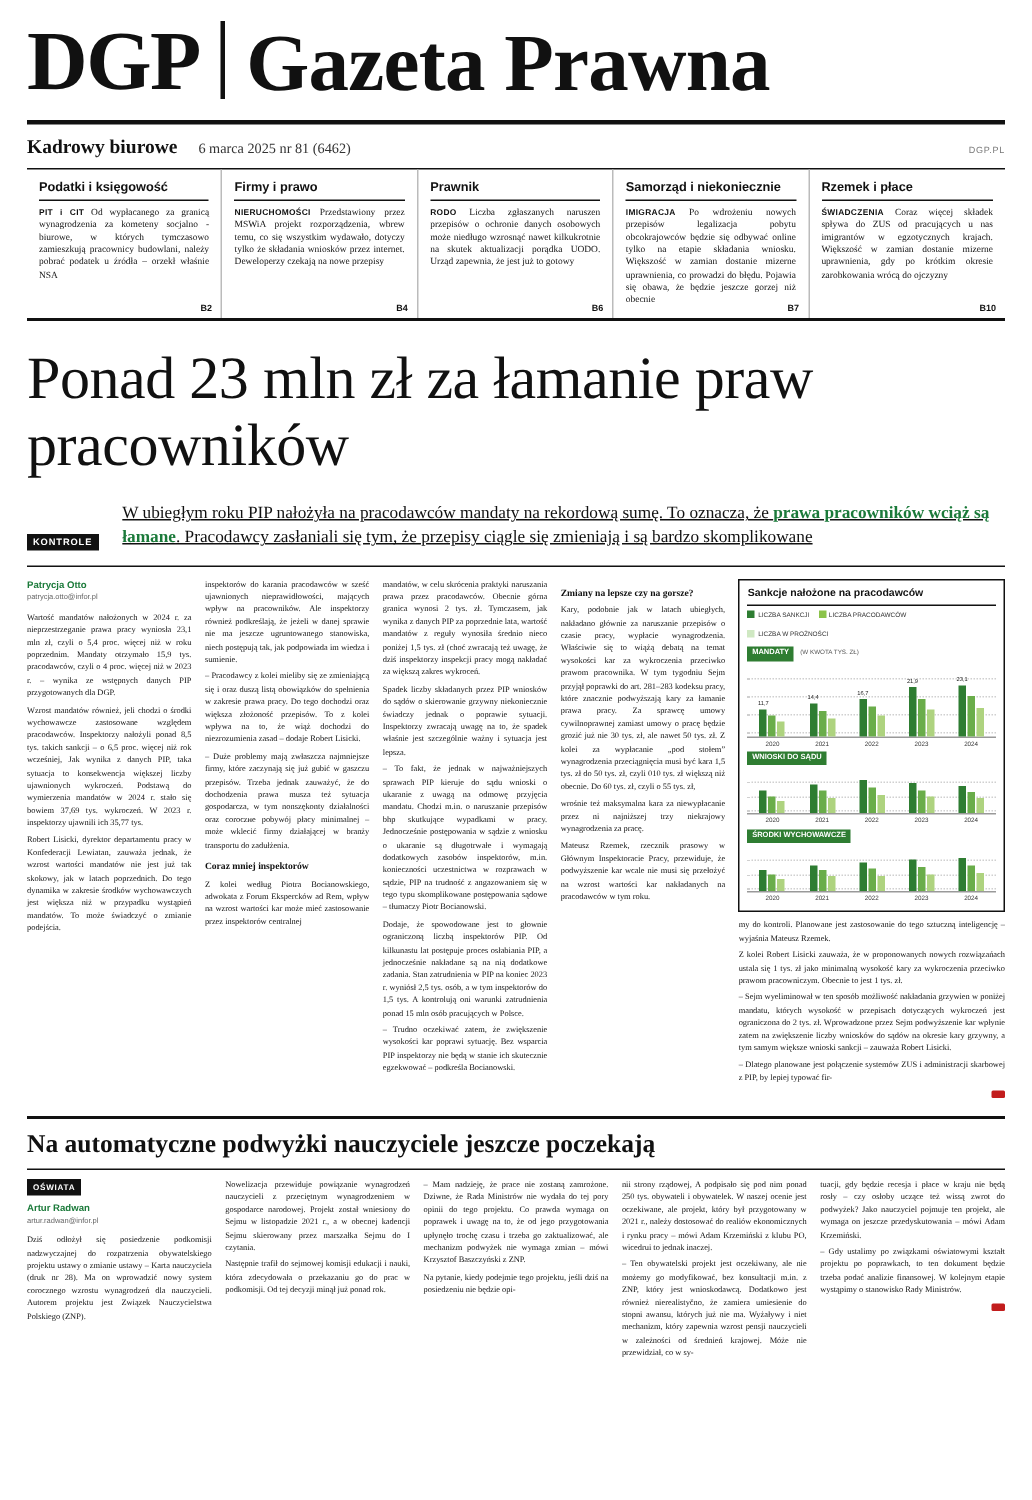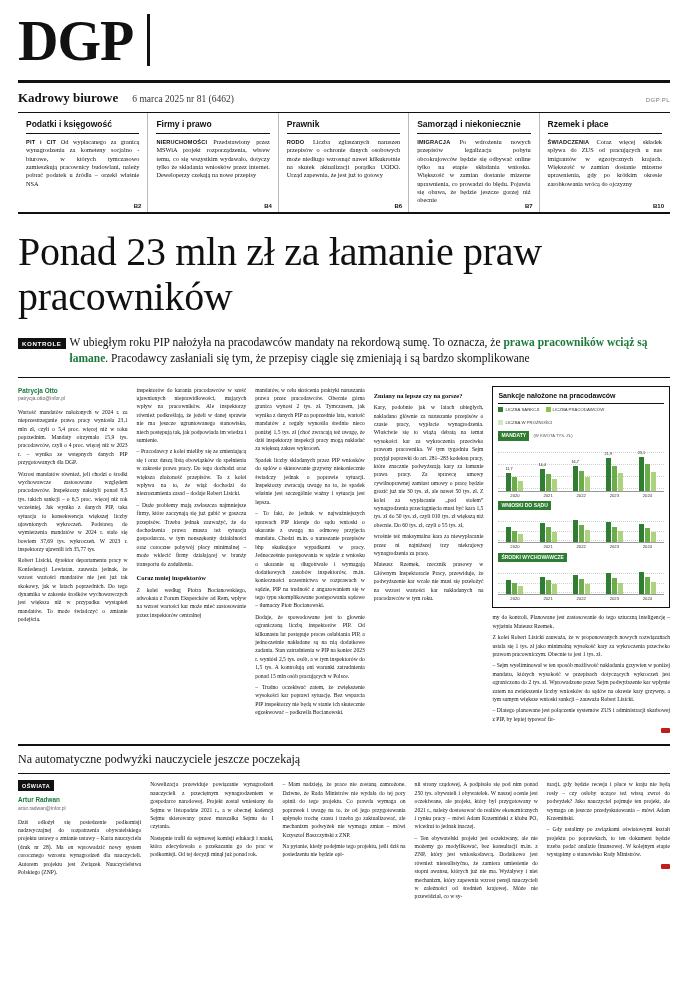--- a/index.html
+++ b/index.html
@@ -66,21 +66,21 @@
   }
 
   
   .headline {
     font-size:40px;
     font-weight:400;
     line-height:1.12;
     margin:16px 0 14px 0;
     letter-spacing:-0.3px;
   }
-  .lede { display:flex; gap:4px; align-items:flex-start; margin-bottom:10px; }
+  .lede { display:flex; gap:16px; align-items:flex-end; margin-bottom:10px;text-decoration:underline; }
   .badge {
     background:#111; color:#fff; font-family:"Liberation Sans", sans-serif;
     font-size:6.2px; font-weight:700; letter-spacing:0.6px;
     padding:2px 4px; margin-top:4px; white-space:nowrap;
   }
   .lede p { margin:0; font-size:11.5px; line-height:1.42; }
   .lede .hl { color:#1b7a3a; }
   .rule-lede { border-top:1px solid #111; margin:6px 0 8px 0; }
 
   
@@ -114,38 +114,39 @@
   .bar { width:5px; position:relative; }
   .bar span {
     position:absolute; top:-6px; left:50%; transform:translateX(-50%);
     font-family:"Liberation Sans", sans-serif; font-size:3.8px; white-space:nowrap; color:#222;
   }
   .xaxis { display:flex; justify-content:space-around; font-family:"Liberation Sans", sans-serif; font-size:4.2px; color:#333; margin-top:1px; }
   .plot-sm { height:30px; }
 
   
   .rule-mid { border-top:2px solid #111; margin:9px 0 7px 0; }
-  .headline2 { font-size:12px; font-weight:400; margin:0 0 7px 0; line-height:1.15; }
+  .headline2 { font-size:17px; font-weight:700; margin:0 0 7px 0; line-height:1.15; }
   .rule-thin2 { border-top:1px solid #111; margin-bottom:6px; }
   .article2 { display:grid; grid-template-columns: repeat(5, 1fr); gap:9px; }
   .oswiata {
     background:#111; color:#fff; font-family:"Liberation Sans", sans-serif;
     font-size:5.4px; font-weight:700; letter-spacing:0.5px; padding:1.5px 4px; display:inline-block; margin-bottom:4px;
   }
   .endmark { display:inline-block; width:9px; height:5px; background:#c21d1d; vertical-align:middle; border-radius:1px; }
   .endwrap { text-align:right; }
 </style>
 </head>
 <body>
 
 <div class="page">
 
   <div class="masthead">
     <div class="dgp">DGP</div>
     <div class="mast-sep"></div>
+    <div class="gazeta">Gazeta Prawna</div>
   </div>
   <div class="rule-thick"></div>
 
   <div class="subbar">
     <div class="kicker">Kadrowy biurowe</div>
     <div class="date">6 marca 2025 nr 81 (6462)</div>
     <div class="logo-right">DGP.PL</div>
   </div>
   <div class="rule-thin"></div>
 

